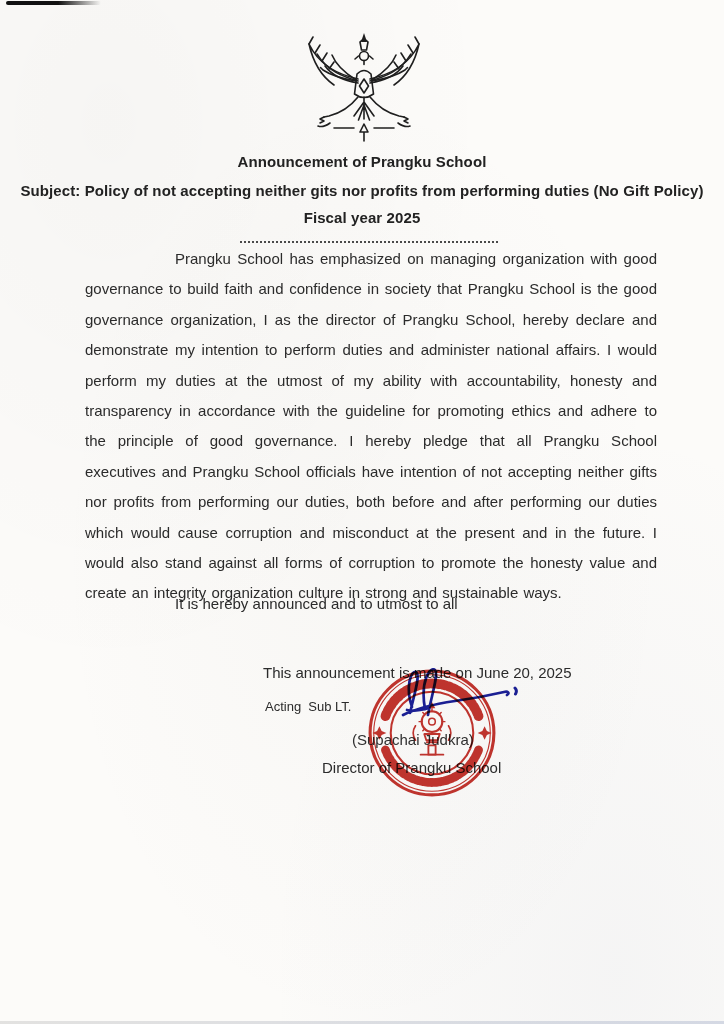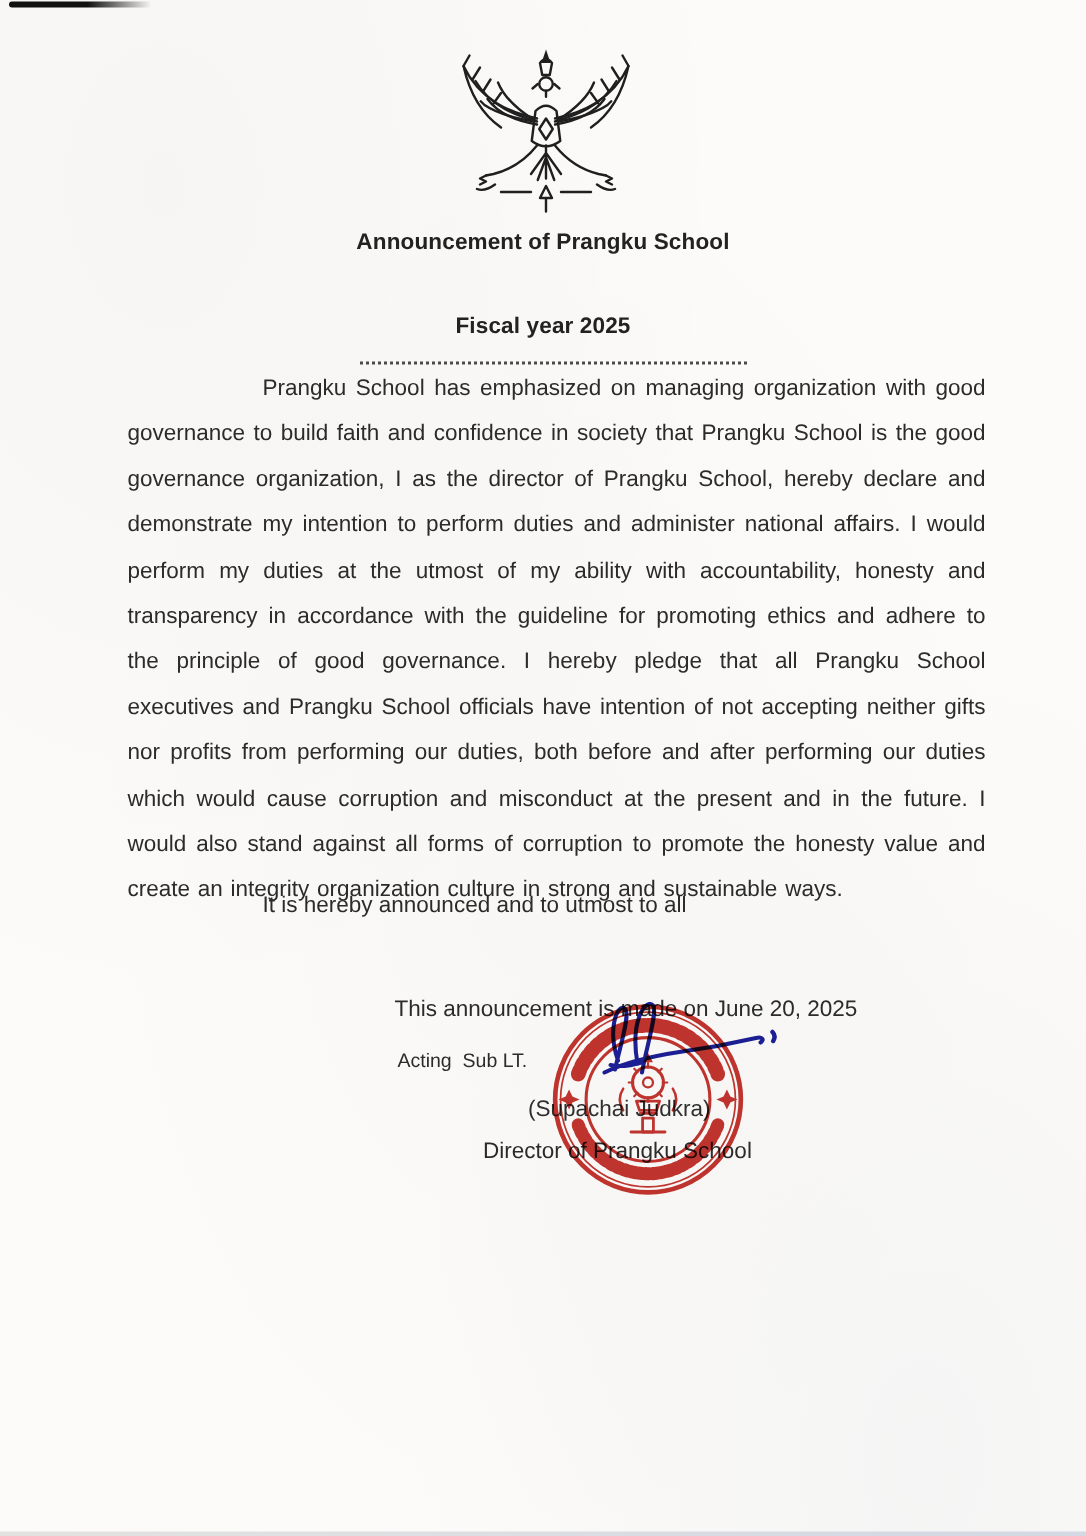--- a/index.html
+++ b/index.html
@@ -116,20 +116,21 @@
     <path d="M24 86 l-4 2 4 2 -4 2 M104 86 l4 2 -4 2 4 2"></path>
 
     <path d="M64 66 v22 M64 71 l-10 14 M64 71 l10 14 M64 74 l-5.5 15 M64 74 l5.5 15"></path>
 
     <path d="M34 97 h20 M74 97 h20"></path>
     <path d="M30 92 q-7 5 -12 3 M98 92 q7 5 12 3"></path>
     <path d="M64 93 l-4 8 h8 z M64 101 v9"></path>
   </svg>
 
   <div class="heading h-title">Announcement of Prangku School</div>
+  <div class="heading h-subject">Subject: Policy of not accepting neither gits nor profits from performing duties (No Gift Policy)</div>
   <div class="heading h-fiscal">Fiscal year 2025</div>
 
   <div class="dotted-rule"></div>
 
   <div class="body-paragraph">Prangku School has emphasized on managing organization with good governance to build faith and confidence in society that Prangku School is the good governance organization, I as the director of Prangku School, hereby declare and demonstrate my intention to perform duties and administer national affairs. I would perform my duties at the utmost of my ability with accountability, honesty and transparency in accordance with the guideline for promoting ethics and adhere to the principle of good governance. I hereby pledge that all Prangku School executives and Prangku School officials have intention of not accepting neither gifts nor profits from performing our duties, both before and after performing our duties which would cause corruption and misconduct at the present and in the future. I would also stand against all forms of corruption to promote the honesty value and create an integrity organization culture in strong and sustainable ways.</div>
 
   <div class="closing-line">It is hereby announced and to utmost to all</div>
   <div class="date-line">This announcement is made on June 20, 2025</div>
   <div class="signer-rank">Acting  Sub LT.</div>
   <div class="signer-name">(Supachai Judkra)</div>

